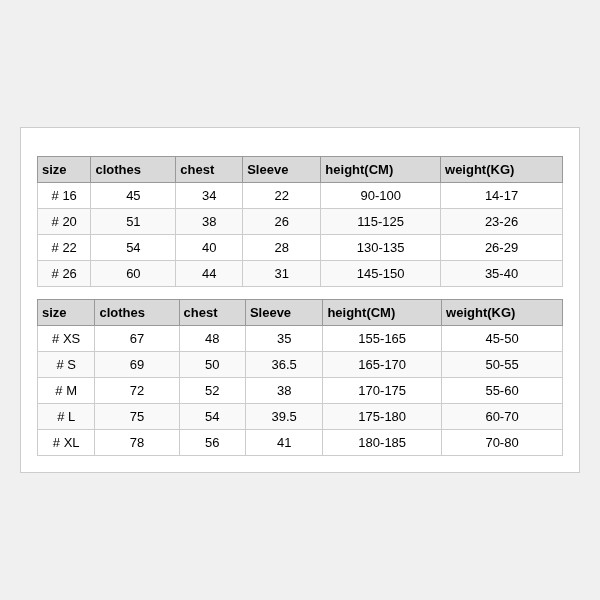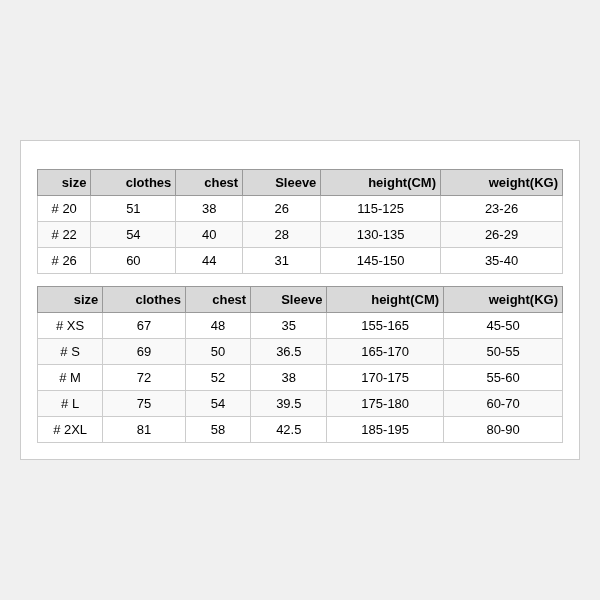--- a/index.html
+++ b/index.html
@@ -29,21 +29,21 @@
       width: 100%;
       border-collapse: collapse;
       font-size: 13px;
     }
     thead tr {
       background: #d9d9d9;
     }
     thead th {
       border: 1px solid #999;
       padding: 5px 4px;
-      text-align: right;
+      text-align: left;
       font-weight: bold;
     }
     tbody tr {
       background: #fff;
     }
     tbody tr:nth-child(even) {
       background: #f9f9f9;
     }
     tbody td {
       border: 1px solid #ccc;
@@ -67,20 +67,28 @@
       <th>size</th>
           <th>clothes</th>
           <th>chest</th>
           <th>Sleeve</th>
           <th>height(CM)</th>
           <th>weight(KG)</th>
         </tr>
     </thead>
     <tbody>
 
+    <tr>
+          <td># 16</td>
+          <td>45</td>
+          <td>34</td>
+          <td>22</td>
+          <td>90-100</td>
+          <td>14-17</td>
+        </tr>
         <tr>
           <td># 20</td>
           <td>51</td>
           <td>38</td>
           <td>26</td>
           <td>115-125</td>
           <td>23-26</td>
         </tr>
         <tr>
           <td># 22</td>
@@ -143,22 +151,22 @@
         </tr>
         <tr>
           <td># L</td>
           <td>75</td>
           <td>54</td>
           <td>39.5</td>
           <td>175-180</td>
           <td>60-70</td>
         </tr>
         <tr>
-          <td># 2XL</td>
-          <td>81</td>
-          <td>58</td>
-          <td>42.5</td>
-          <td>185-195</td>
-          <td>80-90</td>
+          <td># XL</td>
+          <td>78</td>
+          <td>56</td>
+          <td>41</td>
+          <td>180-185</td>
+          <td>70-80</td>
         </tr>
       </tbody>
   </table>
 </div>
 
 </body></html>

